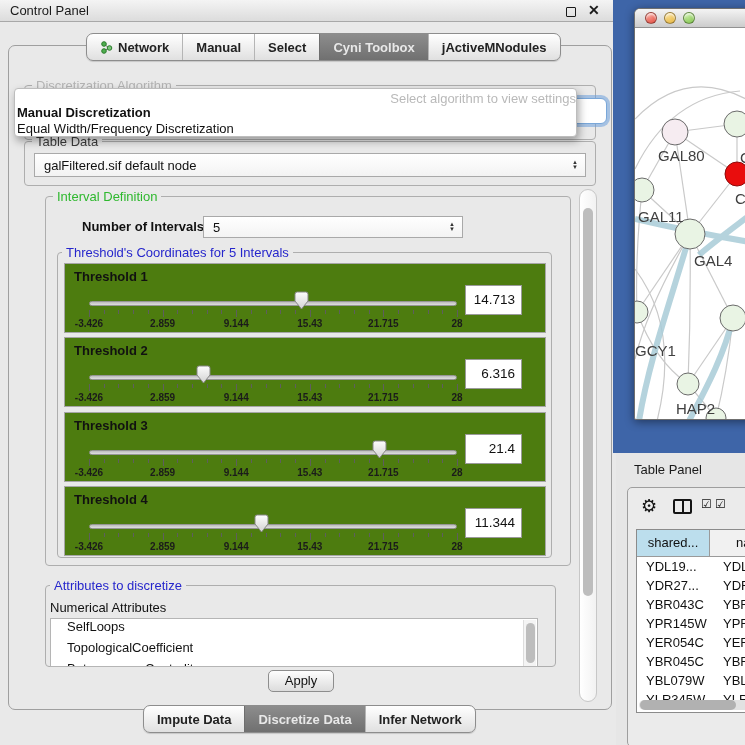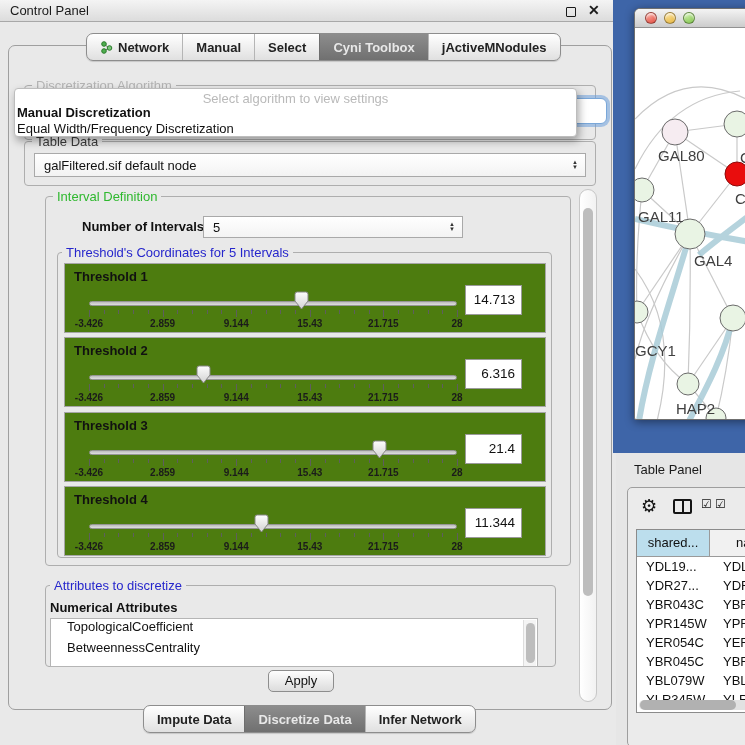--- a/index.html
+++ b/index.html
@@ -33,21 +33,21 @@
   .gtitle.dark{color:#3c3c3c}
 
   
   .combo{position:absolute;background:linear-gradient(#ffffff,#f3f3f3);border:1px solid #a9a9a9;border-radius:0;font-size:13px;color:#111}
   .combo .cval{position:absolute;left:9px;top:50%;transform:translateY(-50%);white-space:nowrap}
   .stepper{position:absolute;right:7px;top:50%;transform:translateY(-50%);display:flex;flex-direction:column;align-items:center;font-size:6px;line-height:5px;color:#333}
 
   
   #algo-combo-focus{position:absolute;left:30px;top:98px;width:577px;height:26px;background:#fff;border:1px solid #79a7d9;border-radius:6px;box-shadow:0 0 0 3px rgba(110,160,220,.55);z-index:10}
   #algo-popup{position:absolute;left:14px;top:88px;width:563px;height:49px;background:#fff;border:1px solid #bdbdbd;border-radius:4px;box-shadow:2px 4px 9px rgba(0,0,0,.35);z-index:40;overflow:hidden}
-  #algo-popup .ph{height:16px;text-align:center;color:#b9b9b9;font-size:13px;padding-top:2px}
+  #algo-popup .ph{height:16px;text-align:right;color:#b9b9b9;font-size:13px;padding-top:2px}
   #algo-popup .opt{height:16px;font-size:13px;padding-left:2px;white-space:nowrap}
   #algo-popup .opt.bold{font-weight:bold}
 
   
   #main-scroll{position:absolute;left:579px;top:189px;width:18px;height:513px;background:linear-gradient(to right,#ffffff,#f2f2f2);border:1px solid #c7c7c7;border-radius:9px}
   #main-scroll .thumb{position:absolute;left:3px;top:18px;width:10px;height:388px;background:#bdbdbd;border-radius:5px}
 
   
   .th-panel{position:absolute;left:64px;width:482px;height:70px;border:1px solid #a6a6a6;background:#4d7c0f}
   .th-label{position:absolute;left:9px;top:5px;font-size:13px;font-weight:bold}
@@ -356,23 +356,24 @@
           <span class="scale-num" style="left: 244.8px;">15.43</span>
           <span class="scale-num" style="left: 318.4px;">21.715</span>
           <span class="scale-num" style="left: 392px;">28</span>
         </div>
       <div class="val-box">11.344</div>
     </div>
 
     <div class="group" style="left:45px;top:585px;width:511px;height:82px">
       <span class="gtitle blue" style="left:4px">Attributes to discretize</span>
     </div>
-    <span style="position:absolute;left:50px;top:600px;font-size:13px;font-weight:bold">Numerical Attributes</span>
+    <span style="position:absolute;left:50px;top:600px;font-size:13px;font-weight:normal">Numerical Attributes</span>
     <div id="attr-list">
       <div class="items">
+          <div class="attr-item">SelfLoops</div>
           <div class="attr-item">TopologicalCoefficient</div>
           <div class="attr-item">BetweennessCentrality</div>
         </div>
       <div id="attr-scroll">
           <div class="thumb"></div>
         </div>
     </div>
 
     <button id="apply-btn" style="font-family:'Liberation Sans',sans-serif">Apply</button>
 

